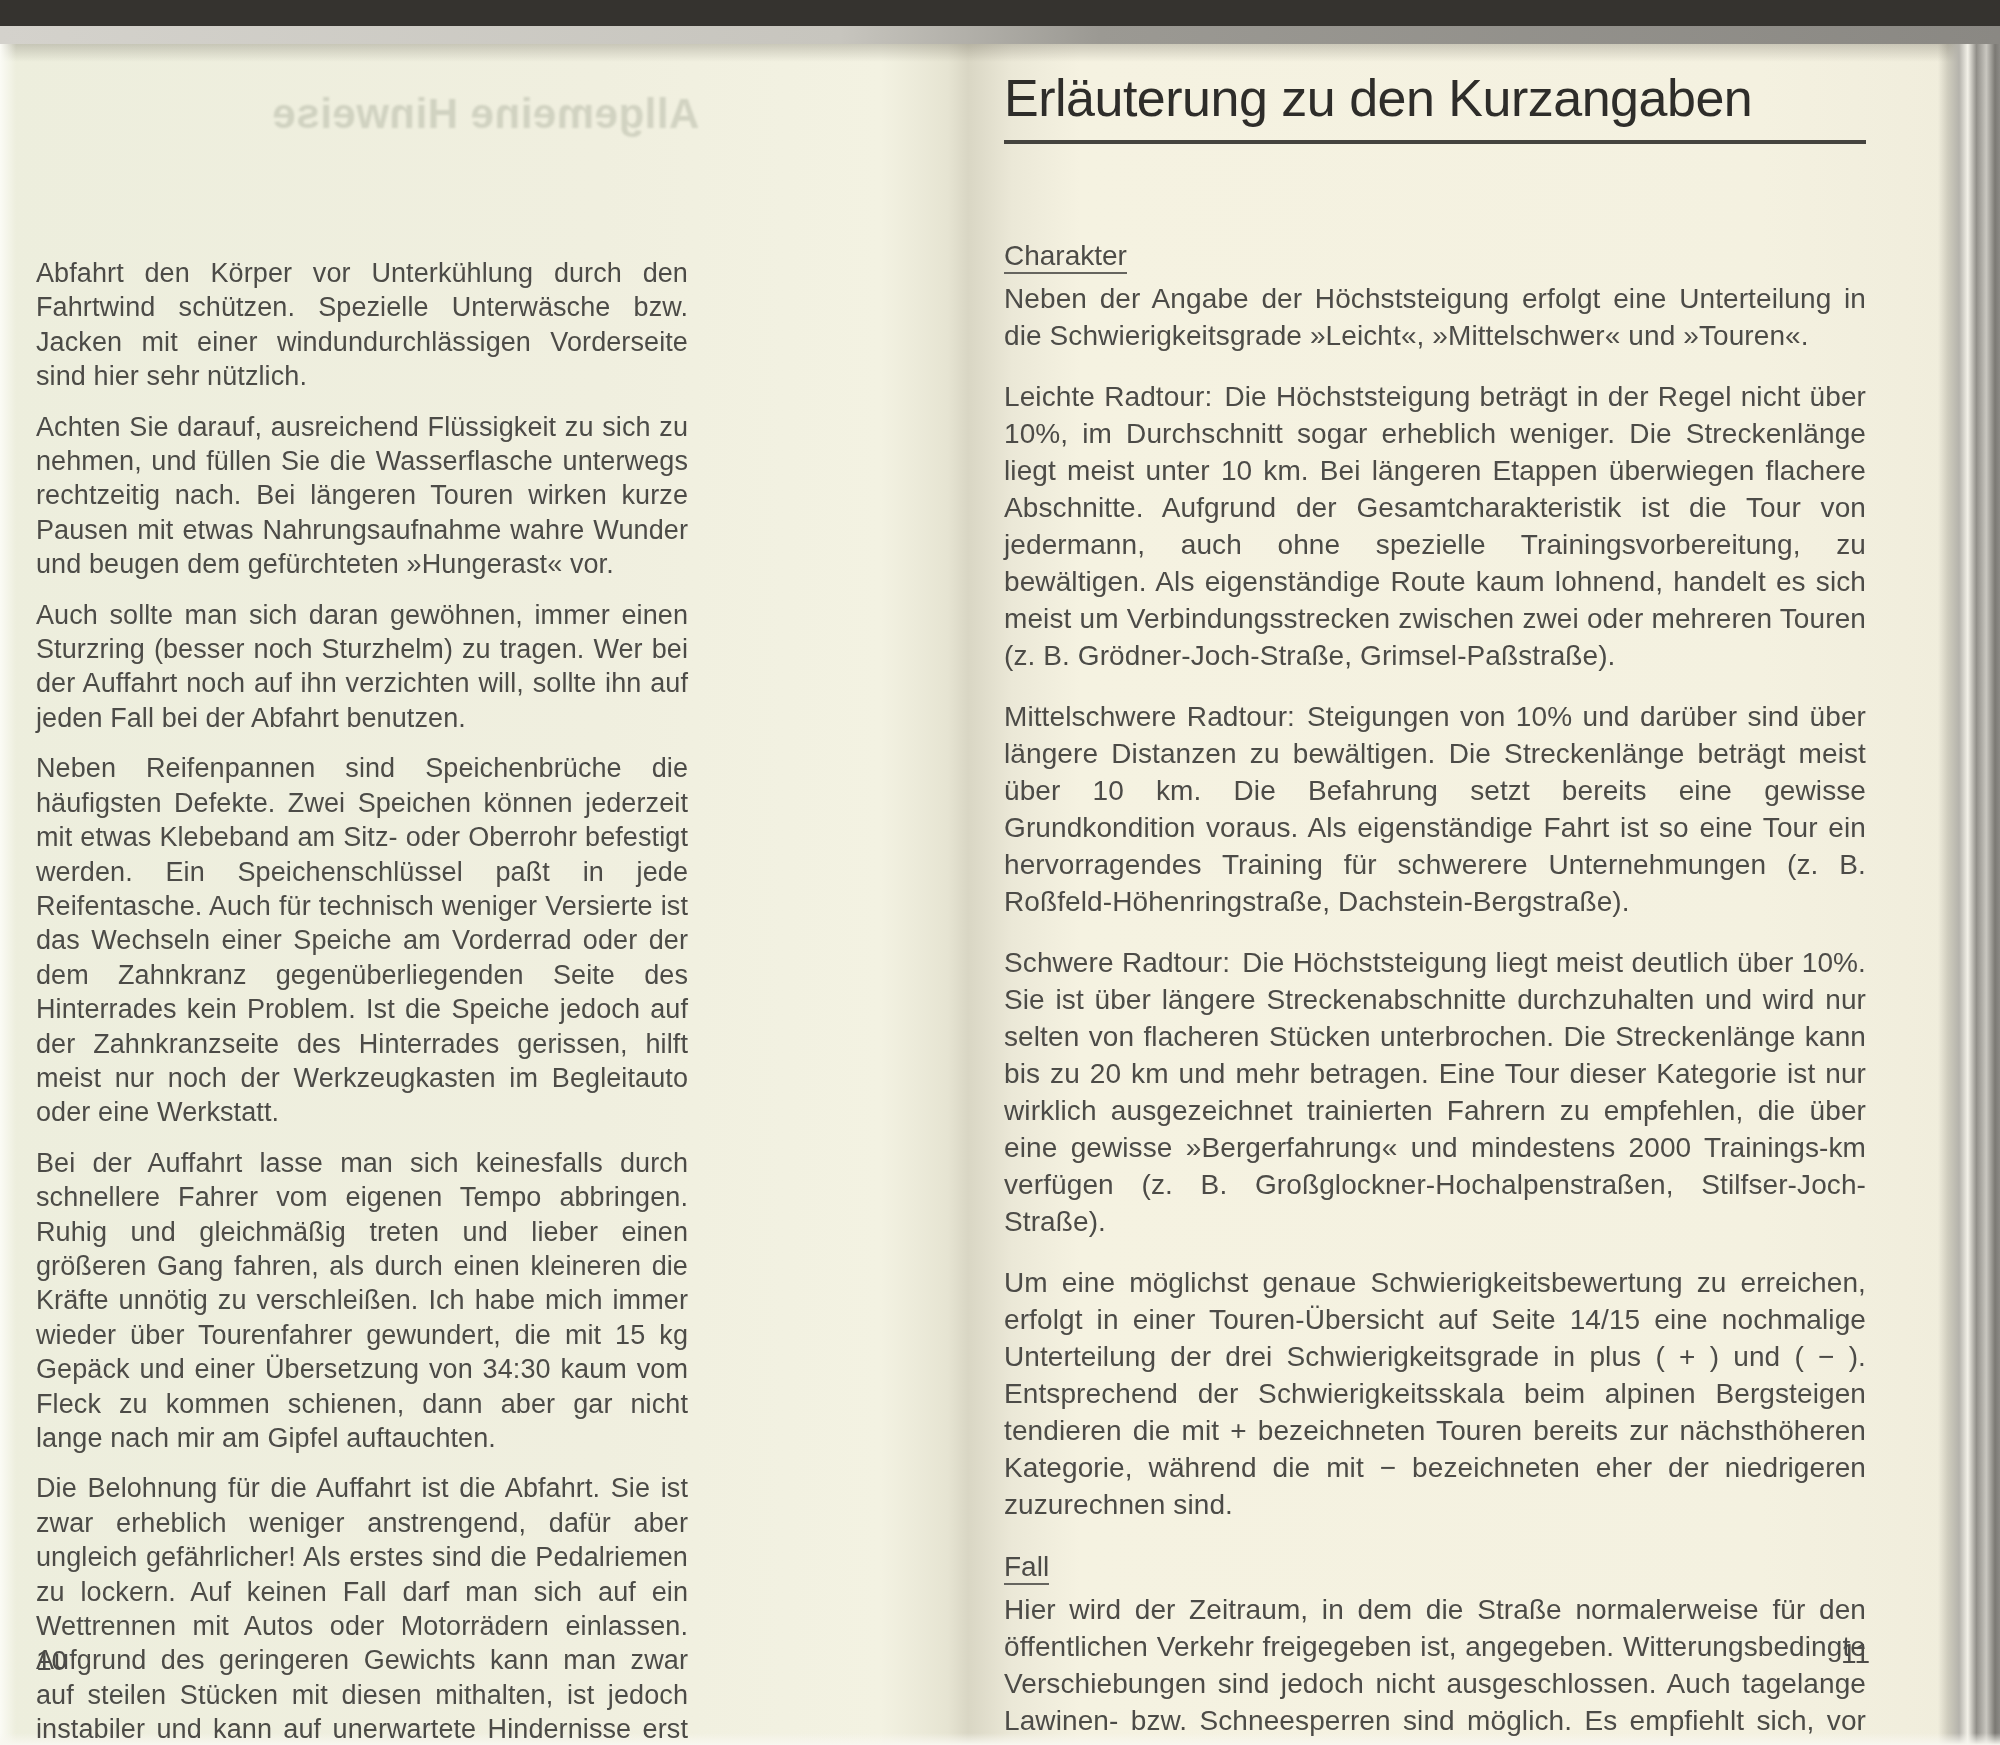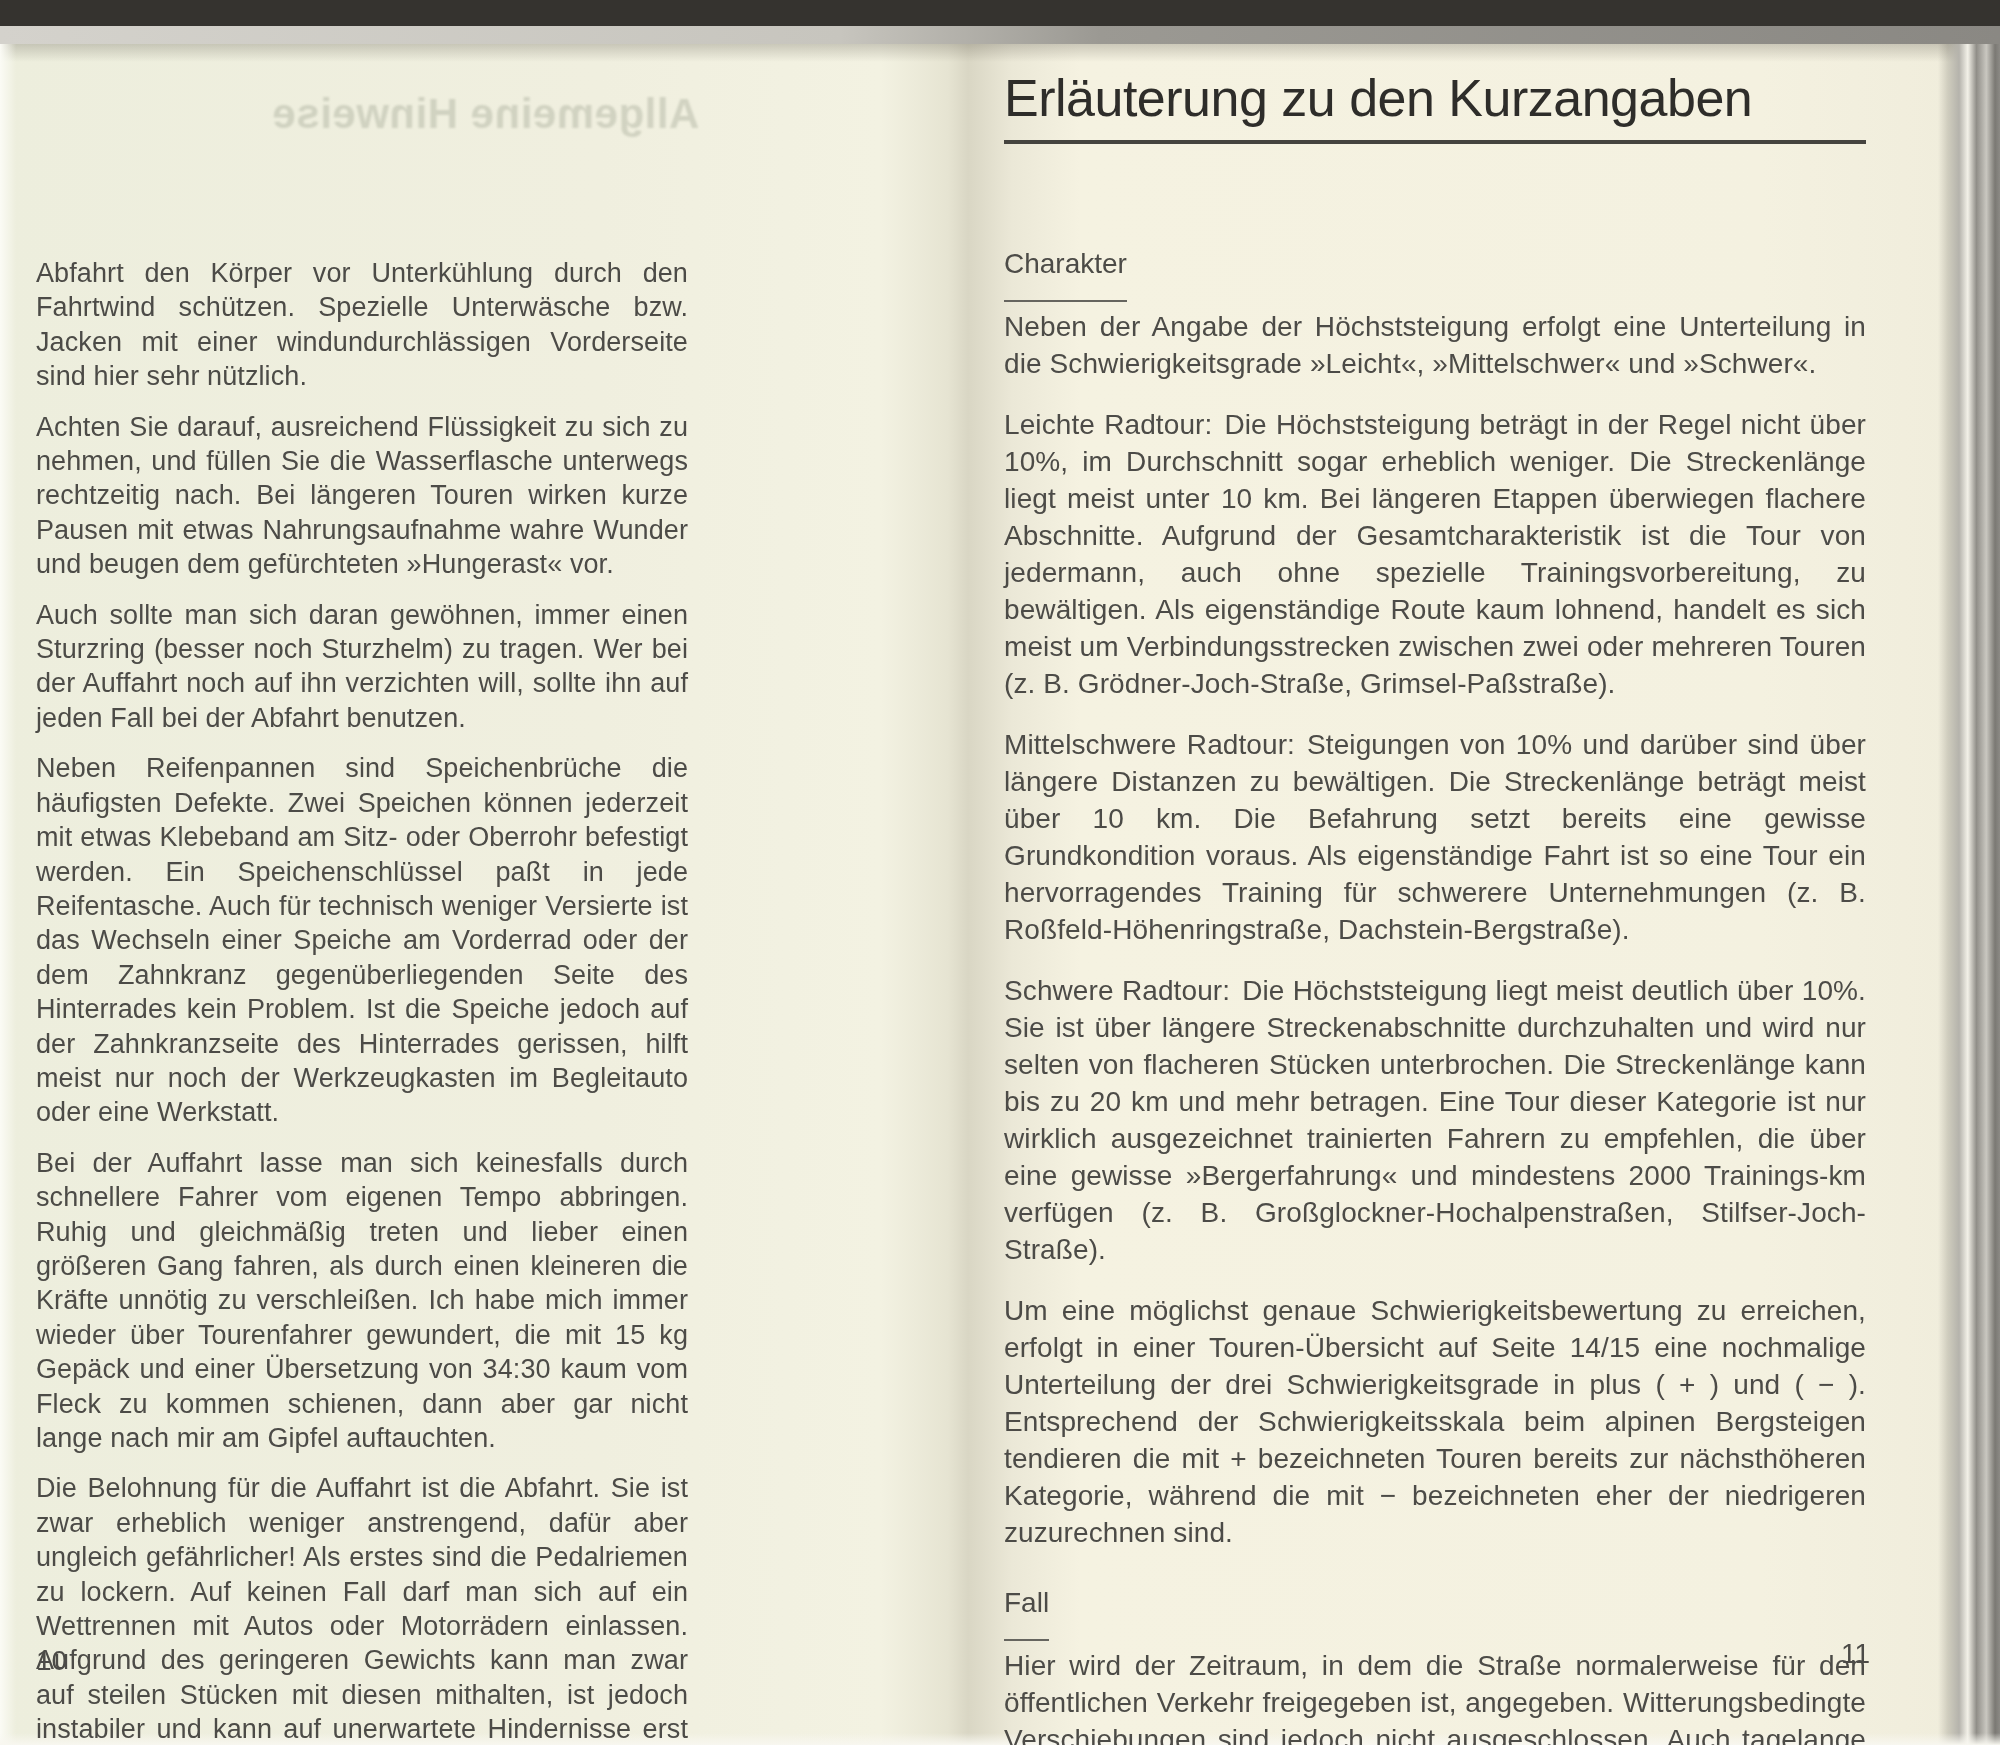--- a/index.html
+++ b/index.html
@@ -35,21 +35,21 @@
   .page-left p{margin:16px;font-size:27px;line-height:34.4px;color:#4c4b47;
     text-align:justify;letter-spacing:0.1px;}
   .pagenum-left{position:absolute;left:36px;top:1645px;font-size:28px;color:#4c4b47;}
   
   .page-right{position:absolute;left:1004px;top:68px;width:862px;}
   .title{margin:0;font-size:52px;line-height:60px;font-weight:normal;
     letter-spacing:-0.5px;color:#2e2d2a;}
   .title-rule{height:4px;background:#45443f;margin-top:12px;}
   .sec-first{margin-top:92px;}
   .sec-label{display:inline-block;font-size:28px;line-height:32px;color:#4c4b47;
-    border-bottom:2px solid #66655f;padding-bottom:20px;margin:12px 0 6px 0;}
+    border-bottom:2px solid #66655f;padding-bottom:0;margin:4px 0 6px 0;}
   .para{margin:0 0 24px 0;font-size:28px;line-height:37px;color:#4c4b47;
     text-align:justify;letter-spacing:0.1px;}
   .lead{margin-right:12px;}
   .pagenum-right{position:absolute;left:1012px;top:1638px;width:858px;
     text-align:right;font-size:28px;color:#4c4b47;}
 </style>
 </head>
 <body>
 
 <div id="scan">
@@ -73,21 +73,21 @@
 
   </div>
   <div class="pagenum-left">10</div>
 
   <div class="page-right">
     <h1 class="title">Erläuterung zu den Kurzangaben</h1>
     <div class="title-rule"></div>
 
     <div class="sec sec-first">
       <div class="sec-label">Charakter</div>
-      <p class="para">Neben der Angabe der Höchststeigung erfolgt eine Unterteilung in die Schwierigkeitsgrade »Leicht«, »Mittelschwer« und »Schwer«.</p>
+      <p class="para">Neben der Angabe der Höchststeigung erfolgt eine Unterteilung in die Schwierigkeitsgrade »Leicht«, »Mittelschwer« und »Touren«.</p>
     </div>
 
     <p class="para"><span class="lead">Leichte Radtour:</span><span>Die Höchststeigung beträgt in der Regel nicht über 10%, im Durchschnitt sogar erheblich weniger. Die Streckenlänge liegt meist unter 10 km. Bei längeren Etappen überwiegen flachere Abschnitte. Aufgrund der Gesamtcharakteristik ist die Tour von jedermann, auch ohne spezielle Trainingsvorbereitung, zu bewältigen. Als eigenständige Route kaum lohnend, handelt es sich meist um Verbindungsstrecken zwischen zwei oder mehreren Touren (z. B. Grödner-Joch-Straße, Grimsel-Paßstraße).</span></p>
 
     <p class="para"><span class="lead">Mittelschwere Radtour:</span><span>Steigungen von 10% und darüber sind über längere Distanzen zu bewältigen. Die Streckenlänge beträgt meist über 10 km. Die Befahrung setzt bereits eine gewisse Grundkondition voraus. Als eigenständige Fahrt ist so eine Tour ein hervorragendes Training für schwerere Unternehmungen (z. B. Roßfeld-Höhenringstraße, Dachstein-Bergstraße).</span></p>
 
     <p class="para"><span class="lead">Schwere Radtour:</span><span>Die Höchststeigung liegt meist deutlich über 10%. Sie ist über längere Streckenabschnitte durchzuhalten und wird nur selten von flacheren Stücken unterbrochen. Die Streckenlänge kann bis zu 20 km und mehr betragen. Eine Tour dieser Kategorie ist nur wirklich ausgezeichnet trainierten Fahrern zu empfehlen, die über eine gewisse »Bergerfahrung« und mindestens 2000 Trainings-km verfügen (z. B. Großglockner-Hochalpenstraßen, Stilfser-Joch-Straße).</span></p>
 
     <p class="para">Um eine möglichst genaue Schwierigkeitsbewertung zu erreichen, erfolgt in einer Touren-Übersicht auf Seite 14/15 eine nochmalige Unterteilung der drei Schwierigkeitsgrade in plus ( + ) und ( − ). Entsprechend der Schwierigkeitsskala beim alpinen Bergsteigen tendieren die mit + bezeichneten Touren bereits zur nächsthöheren Kategorie, während die mit − bezeichneten eher der niedrigeren zuzurechnen sind.</p>
 

